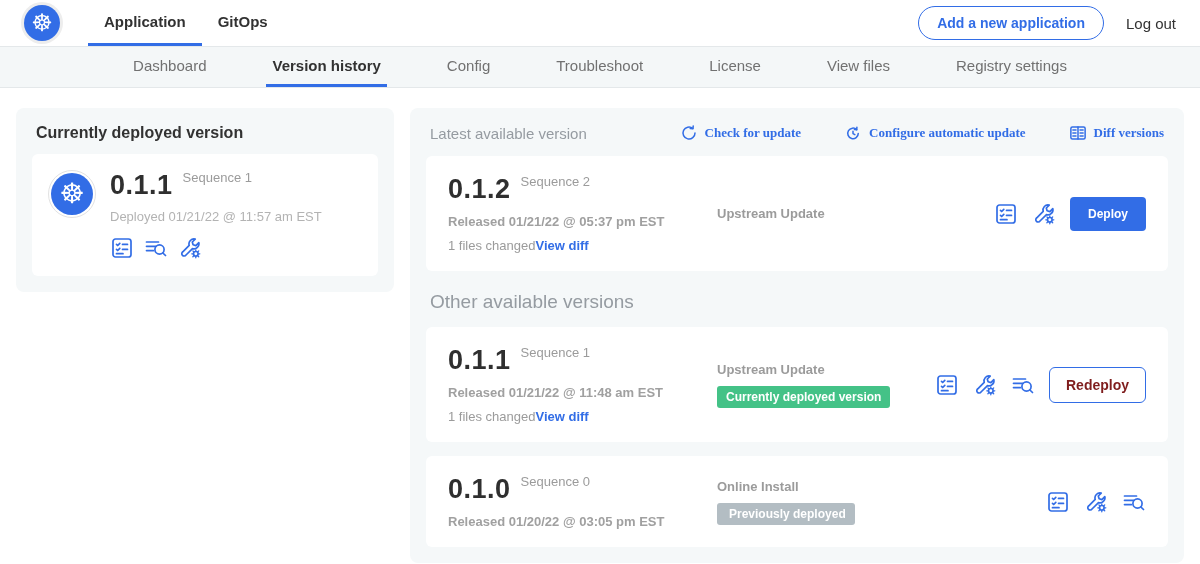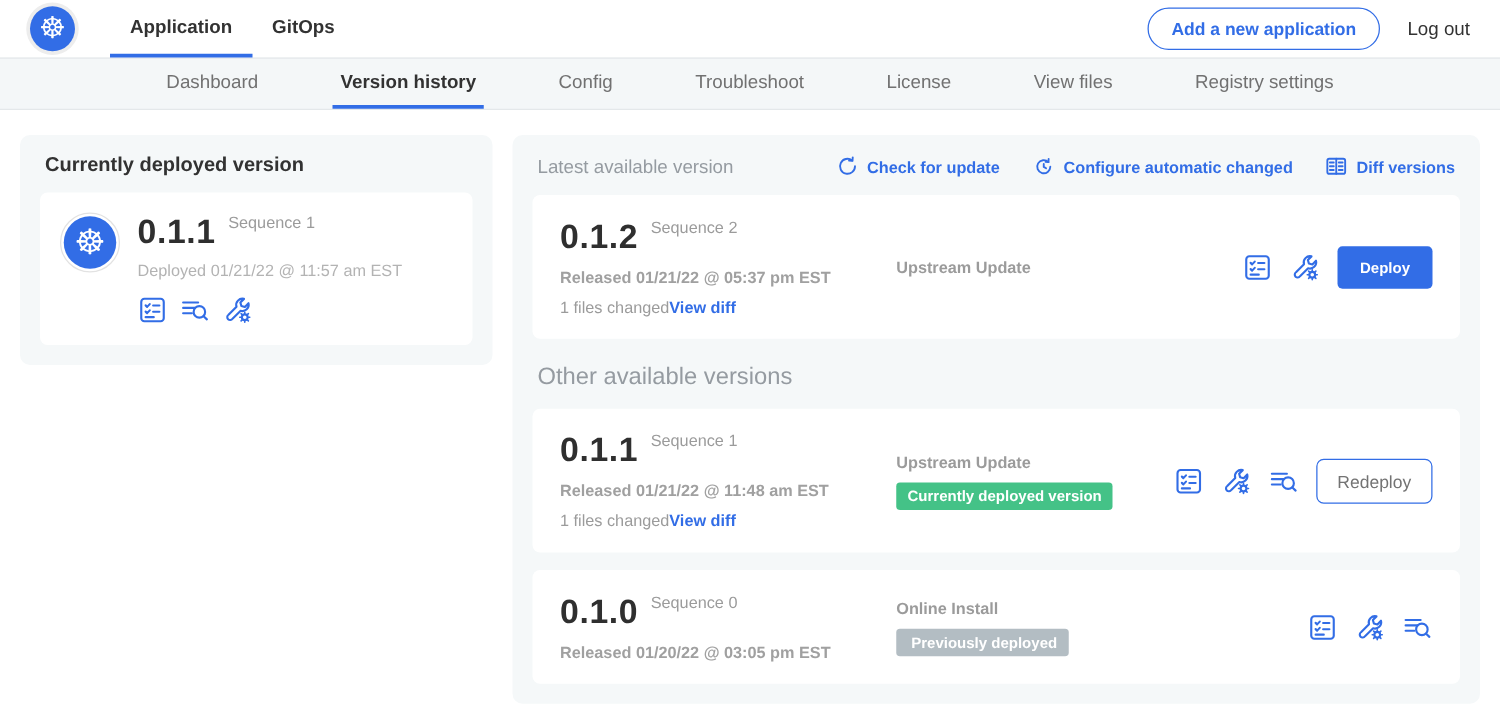--- a/index.html
+++ b/index.html
@@ -48,21 +48,21 @@
   .deployed-ts{font-size:13px;color:#b3b3b3;margin-top:8px;}
   .released{font-size:13px;color:#a0a0a0;font-weight:bold;margin-top:9px;}
   .icon-row{display:flex;gap:10px;margin-top:12px;}
   .icon-btn{width:24px;height:24px;color:#326de6;cursor:pointer;display:inline-flex;}
   .icon-btn svg{width:100%;height:100%;stroke:currentColor;fill:none;
                 stroke-width:1.7;stroke-linecap:round;stroke-linejoin:round;}
 
   
   .panel-head{display:flex;align-items:center;justify-content:space-between;margin:4px 4px 14px;}
   .panel-title{font-size:15px;color:#959ba1;}
-  .panel-actions{display:flex;align-items:flex-start;gap:26px;}
+  .panel-actions{display:flex;align-items:flex-start;gap:43px;font-family:Liberation Serif, serif;}
   .action-link{display:flex;align-items:center;gap:7px;color:#326de6;font-size:13px;
                font-weight:bold;cursor:pointer;}
   .action-link svg{width:18px;height:18px;stroke:currentColor;fill:none;stroke-width:2;
                    stroke-linecap:round;stroke-linejoin:round;}
   .other-title{font-size:19px;color:#959ba1;margin:20px 4px 14px;}
 
   .version-card{background:#fff;border-radius:6px;padding:18px 22px;display:flex;
                 align-items:center;margin-bottom:0;}
   .version-card + .version-card{margin-top:14px;}
   .col-left{width:255px;flex:none;}
@@ -70,22 +70,22 @@
   .col-right{display:flex;align-items:center;gap:14px;flex:none;}
   .files-line{display:flex;align-items:baseline;margin-top:9px;font-size:13px;color:#9b9b9b;}
   .view-diff{color:#326de6;font-weight:bold;margin-left:0;cursor:pointer;}
   .source{font-size:13px;font-weight:bold;color:#9b9b9b;}
   .badge{display:inline-block;margin-top:9px;padding:4px 9px;border-radius:3px;
          color:#fff;font-size:12px;font-weight:bold;}
   .badge-green{background:#44c287;}
   .badge-gray{background:#b3bdc3;padding-left:12px;}
   .btn-solid{background:#326de6;color:#fff;border:none;border-radius:4px;padding:10px 18px;
              font-size:12px;font-weight:bold;cursor:pointer;font-family:"Liberation Sans",sans-serif;}
-  .btn-outline{background:#fff;color:#737373;border:1px solid #326de6;border-radius:6px;
-             padding:9px 16px;font-size:14px;font-weight:normal;cursor:pointer;
+  .btn-outline{background:#fff;color:#7f1d1d;border:1px solid #326de6;border-radius:6px;
+             padding:9px 16px;font-size:14px;font-weight:bold;cursor:pointer;
              font-family:"Liberation Sans",sans-serif;}
 </style>
 </head>
 <body>
 
 <div class="app">
 
   <div class="header">
     <div class="k8s-logo">☸</div>
     <div class="header-tabs">
@@ -185,21 +185,21 @@
               <polyline points="17.6 2.6 17.3 6.3 13.6 6"></polyline>
               </svg>
             <span>Check for update</span>
           </span>
           <span class="action-link">
             <svg viewBox="0 0 24 24">
                 <path d="M19 12.5a7 7 0 1 1-2-4.9"></path>
               <polyline points="17.2 4.3 17 7.6 13.9 7.3"></polyline>
                 <polyline points="12 9.5 12 12.7 14.5 14.2"></polyline>
               </svg>
-            <span>Configure automatic changed</span>
+            <span>Configure automatic update</span>
           </span>
           <span class="action-link">
             <svg viewBox="0 0 24 24">
                 <rect x="2.5" y="4" width="19" height="16" rx="2"></rect>
               <line x1="12" y1="4" x2="12" y2="20"></line>
               <line x1="5.2" y1="8" x2="9.3" y2="8"></line>
                 <line x1="5.2" y1="12" x2="9.3" y2="12"></line>
                 <line x1="5.2" y1="16" x2="9.3" y2="16"></line>
               <line x1="14.7" y1="8" x2="18.8" y2="8"></line>
                 <line x1="14.7" y1="12" x2="18.8" y2="12"></line>

